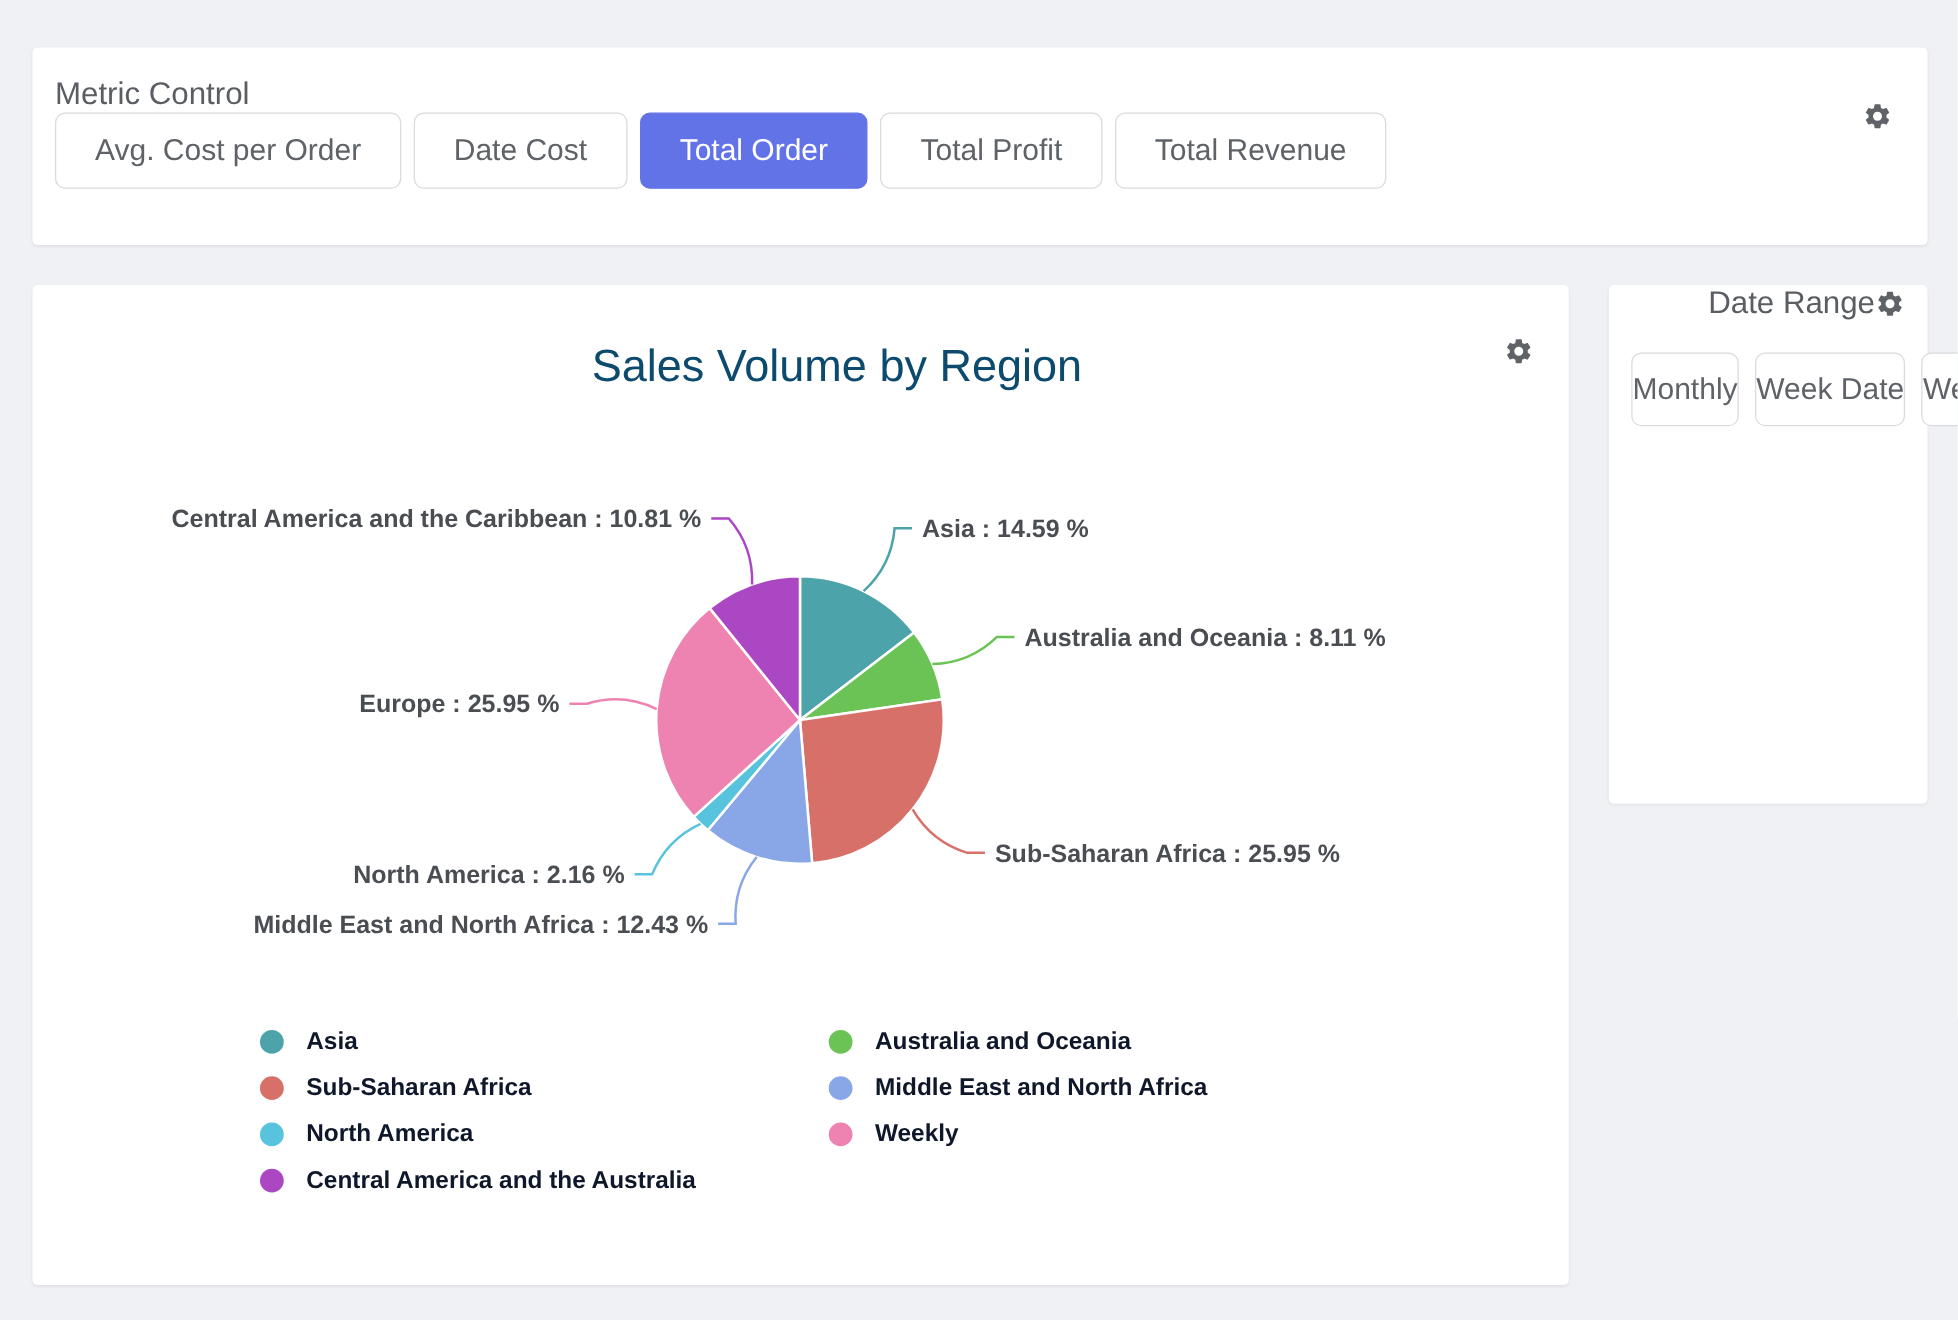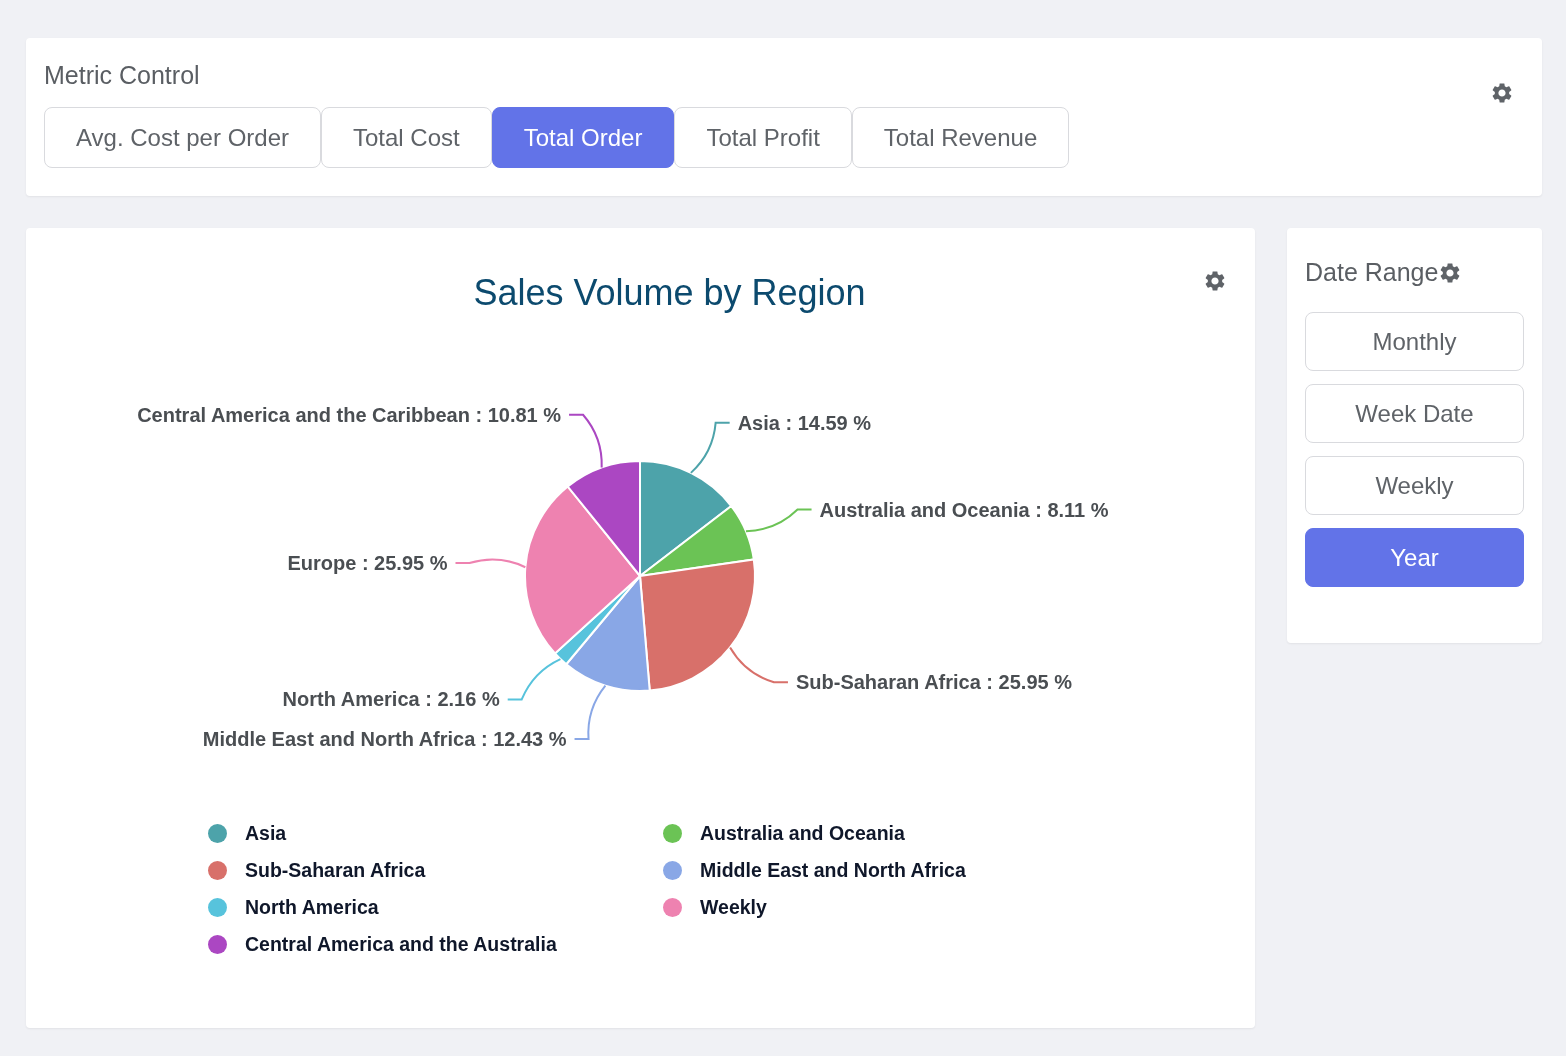--- a/index.html
+++ b/index.html
@@ -13,21 +13,21 @@
   }
   .panel {
     position:absolute;
     background:#ffffff;
     border-radius:4px;
     box-shadow:0 1px 2px rgba(60,64,67,.08);
   }
   .metric-panel { left:26px; top:38px; width:1516px; height:158px; padding:0 20px 0 18px; }
   .panel-title { font-size:25px; font-weight:400; color:#5a5e63; }
   .metric-panel .panel-title { padding-top:23px; }
-  .btn-row { display:flex; margin-top:17px; }
+  .btn-row { display:flex; gap:10px; }
   .btn {
     height:61px; padding:0 31px;
     font-family:inherit; font-size:24px; color:#5f6368;
     background:#fff; border:1px solid #d9dade; border-radius:8px;
     cursor:pointer; white-space:nowrap;
   }
   .btn.selected { background:#6273e8; border-color:#6273e8; color:#ffffff; }
 
   .gear-btn {
     width:24px; height:24px; padding:0;
@@ -51,37 +51,37 @@
 
   .legend {
     position:absolute; left:182px; top:587px;
     display:grid; grid-template-columns:455px auto;
   }
   .legend-item { display:flex; align-items:center; height:37px; cursor:pointer; }
   .legend-dot { width:19px; height:19px; border-radius:50%; margin-right:18px; flex:none; }
   .legend-label { font-size:19.5px; font-weight:bold; color:#0f172a; white-space:nowrap; }
 
   .date-panel { left:1287px; top:228px; width:255px; height:415px; padding:0 18px; }
-  .date-header { display:flex; justify-content:flex-start; align-items:center; padding-top:30px; }
-  .date-buttons { display:flex; flex-direction:column; gap:13px; margin-top:25px; }
+  .date-header { display:flex; justify-content:flex-end; align-items:center; }
+  .date-buttons { display:flex; flex-direction:row; gap:13px; margin-top:25px; }
   .date-buttons .btn { width:100%; height:59px; padding:0; text-align:center; }
 </style>
 </head>
 <body>
 
 <section class="panel metric-panel">
   <button class="gear-btn gear-abs">
     <svg width="24" height="24" viewBox="0 0 24 24">
         <path fill="#5f6368" d="M19.14,12.94c0.04-0.3,0.06-0.61,0.06-0.94c0-0.32-0.02-0.64-0.07-0.94l2.03-1.58c0.18-0.14,0.23-0.41,0.12-0.61 l-1.92-3.32c-0.12-0.22-0.37-0.29-0.59-0.22l-2.39,0.96c-0.5-0.38-1.03-0.7-1.62-0.94L14.4,2.81c-0.04-0.24-0.24-0.41-0.48-0.41 h-3.84c-0.24,0-0.43,0.17-0.47,0.41L9.25,5.35C8.66,5.59,8.12,5.92,7.63,6.29L5.24,5.33c-0.22-0.08-0.47,0-0.59,0.22L2.74,8.87 C2.62,9.08,2.66,9.34,2.86,9.48l2.03,1.58C4.84,11.36,4.8,11.69,4.8,12s0.02,0.64,0.07,0.94l-2.03,1.58 c-0.18,0.14-0.23,0.41-0.12,0.61l1.92,3.32c0.12,0.22,0.37,0.29,0.59,0.22l2.39-0.96c0.5,0.38,1.03,0.7,1.62,0.94l0.36,2.54 c0.05,0.24,0.24,0.41,0.48,0.41h3.84c0.24,0,0.44-0.17,0.47-0.41l0.36-2.54c0.59-0.24,1.13-0.56,1.62-0.94l2.39,0.96 c0.22,0.08,0.47,0,0.59-0.22l1.92-3.32c0.12-0.22,0.07-0.47-0.12-0.61L19.14,12.94z M12,15.6c-1.98,0-3.6-1.62-3.6-3.6 s1.62-3.6,3.6-3.6s3.6,1.62,3.6,3.6S13.98,15.6,12,15.6z"></path>
       </svg>
   </button>
   <h2 class="panel-title">Metric Control</h2>
   <div class="btn-row" id="metric-buttons">
       <button class="btn">Avg. Cost per Order</button>
-      <button class="btn">Total Cost</button>
+      <button class="btn">Date Cost</button>
       <button class="btn selected">Total Order</button>
       <button class="btn">Total Profit</button>
       <button class="btn">Total Revenue</button>
     </div>
 </section>
 
 <section class="panel chart-panel">
   <button class="gear-btn gear-abs">
     <svg width="24" height="24" viewBox="0 0 24 24">
         <path fill="#5f6368" d="M19.14,12.94c0.04-0.3,0.06-0.61,0.06-0.94c0-0.32-0.02-0.64-0.07-0.94l2.03-1.58c0.18-0.14,0.23-0.41,0.12-0.61 l-1.92-3.32c-0.12-0.22-0.37-0.29-0.59-0.22l-2.39,0.96c-0.5-0.38-1.03-0.7-1.62-0.94L14.4,2.81c-0.04-0.24-0.24-0.41-0.48-0.41 h-3.84c-0.24,0-0.43,0.17-0.47,0.41L9.25,5.35C8.66,5.59,8.12,5.92,7.63,6.29L5.24,5.33c-0.22-0.08-0.47,0-0.59,0.22L2.74,8.87 C2.62,9.08,2.66,9.34,2.86,9.48l2.03,1.58C4.84,11.36,4.8,11.69,4.8,12s0.02,0.64,0.07,0.94l-2.03,1.58 c-0.18,0.14-0.23,0.41-0.12,0.61l1.92,3.32c0.12,0.22,0.37,0.29,0.59,0.22l2.39-0.96c0.5,0.38,1.03,0.7,1.62,0.94l0.36,2.54 c0.05,0.24,0.24,0.41,0.48,0.41h3.84c0.24,0,0.44-0.17,0.47-0.41l0.36-2.54c0.59-0.24,1.13-0.56,1.62-0.94l2.39,0.96 c0.22,0.08,0.47,0,0.59-0.22l1.92-3.32c0.12-0.22,0.07-0.47-0.12-0.61L19.14,12.94z M12,15.6c-1.98,0-3.6-1.62-3.6-3.6 s1.62-3.6,3.6-3.6s3.6,1.62,3.6,3.6S13.98,15.6,12,15.6z"></path>

